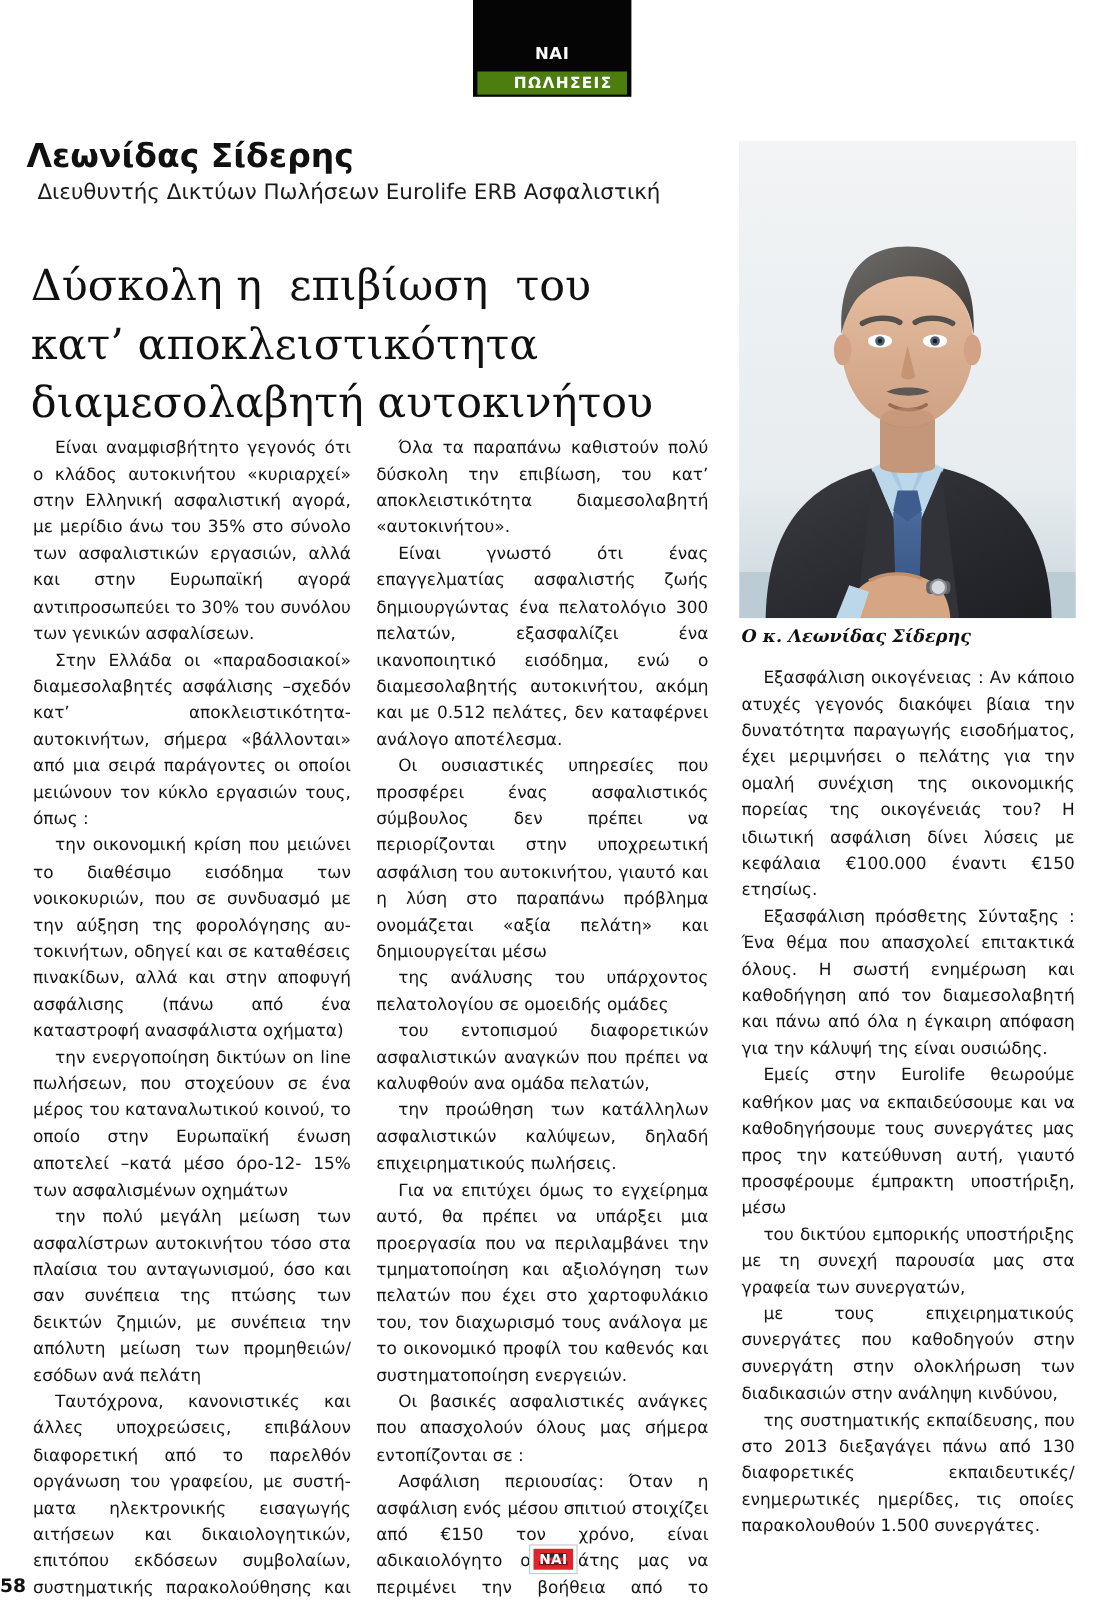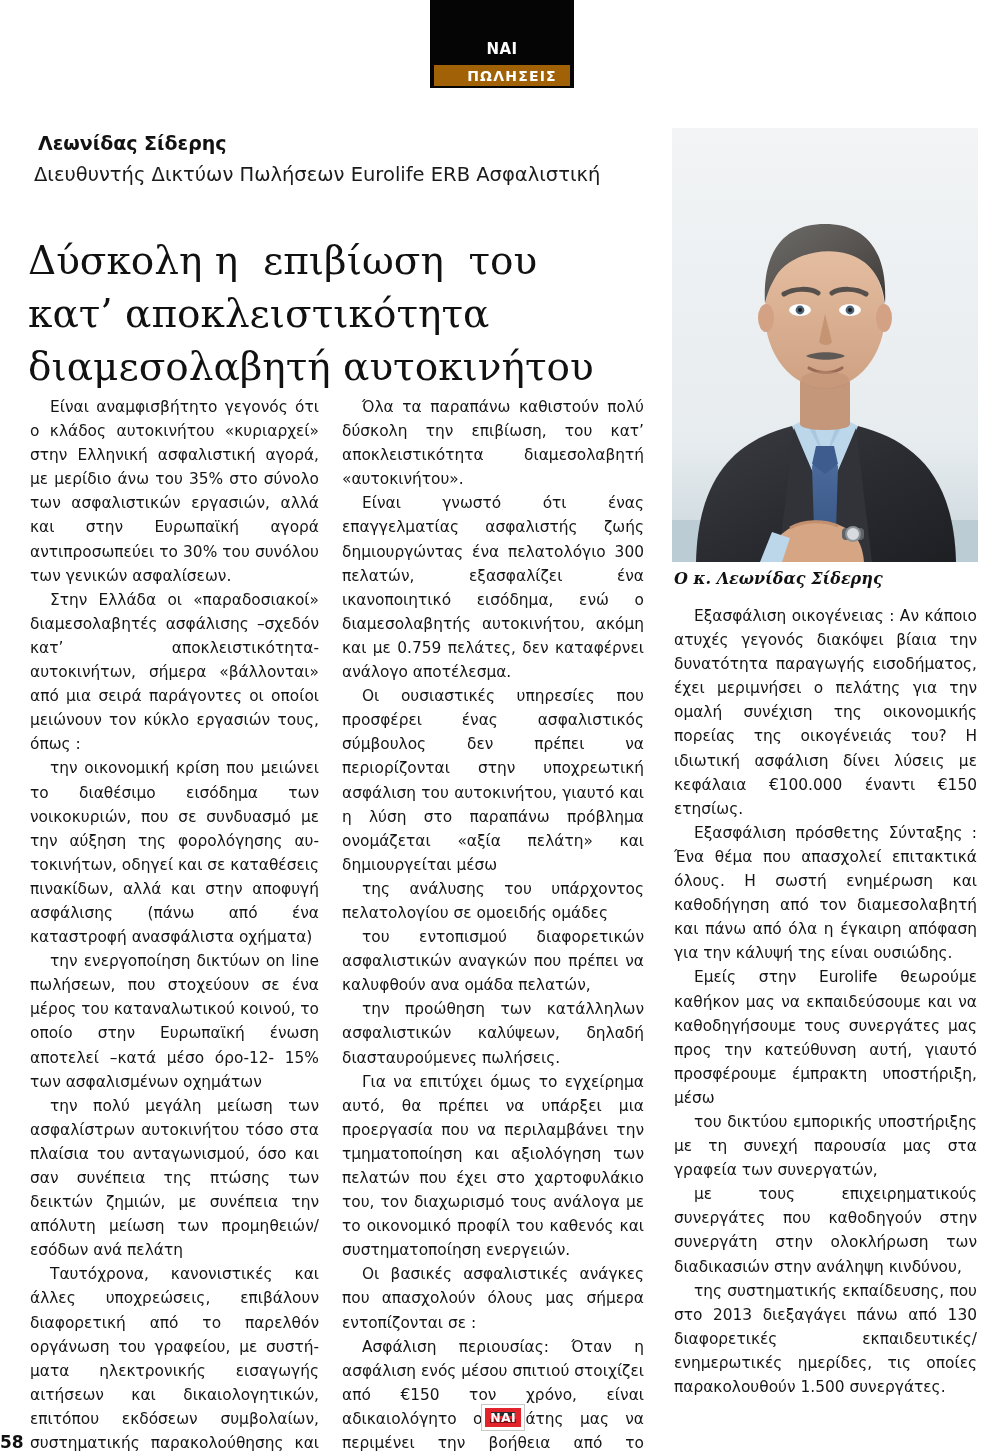--- a/index.html
+++ b/index.html
@@ -38,41 +38,41 @@
     font-size: 15px;
     letter-spacing: 0.5px;
     line-height: 16px;
   }
   .masthead-band {
     position: absolute;
     left: 4px;
     right: 4px;
     bottom: 2px;
     height: 21px;
-    background: #a16207;
+    background: #4d7c0f;
     display: flex;
     align-items: center;
     justify-content: center;
     padding-left: 20px;
   }
   .masthead-band span {
     color: #ffffff;
     font-weight: 700;
     font-size: 14px;
     letter-spacing: 1.2px;
     line-height: 14px;
   }
 
   
   .byline-name {
     position: absolute;
-    left: 38px;
+    left: 24px;
     top: 130px;
     font-weight: 700;
-    font-size: 19px;
+    font-size: 30px;
     line-height: 26px;
     letter-spacing: 0px;
     color: #111111;
   }
   .byline-role {
     position: absolute;
     left: 34px;
     top: 163px;
     font-size: 19.5px;
     line-height: 24px;
@@ -291,25 +291,25 @@
   <p>Στην Ελλάδα οι «παραδοσιακοί» διαμεσο­λαβητές ασφάλισης –σχεδόν κατ’ αποκλειστι­κότητα- αυτοκινήτων, σήμερα «βάλλονται» από μια σειρά παράγοντες οι οποίοι μειώνουν τον κύκλο εργασιών τους, όπως :</p>
   <p>την οικονομική κρίση που μειώνει το διαθέ­σιμο εισόδημα των νοικοκυριών, που σε συν­δυασμό με την αύξηση της φορολόγησης αυ­τοκινήτων, οδηγεί και σε καταθέσεις πινακίδων, αλλά και στην αποφυγή ασφάλισης (πάνω α­πό ένα καταστροφή ανασφάλιστα οχήματα)</p>
   <p>την ενεργοποίηση δικτύων  on line πωλή­σεων, που στοχεύουν σε ένα μέρος του κατα­ναλωτικού κοινού, το οποίο στην Ευρωπαϊκή ένωση αποτελεί –κατά μέσο όρο-12- 15% των ασφαλισμένων οχημάτων</p>
   <p>την πολύ μεγάλη μείωση των ασφαλίστρων αυτοκινήτου τόσο στα πλαίσια του ανταγωνι­σμού, όσο και σαν συνέπεια της πτώσης των δεικτών ζημιών, με  συνέπεια την απόλυτη μεί­ωση των προμηθειών/εσόδων ανά πελάτη</p>
   <p>Ταυτόχρονα, κανονιστικές και άλλες υπο­χρεώσεις, επιβάλουν διαφορετική από το πα­ρελθόν οργάνωση του γραφείου, με συστή­ματα ηλεκτρονικής εισαγωγής αιτήσεων και δι­καιολογητικών, επιτόπου εκδόσεων συμβο­λαίων, συστηματικής παρακολούθησης και α­πόδοσης των εισπράξεων κλπ.</p>
 
 </div>
 
 <div class="col" id="col2">
   <p>Όλα τα παραπάνω καθιστούν πολύ δύσκο­λη την επιβίωση, του κατ’ αποκλειστικότητα διαμεσολαβητή «αυτοκινήτου».</p>
-  <p>Είναι γνωστό ότι ένας επαγγελματίας ασφα­λιστής ζωής δημιουργώντας ένα πελατολόγιο 300 πελατών, εξασφαλίζει ένα ικανοποιητικό εισόδημα, ενώ ο διαμεσολαβητής αυτοκινή­του, ακόμη και με 0.759 πελάτες, δεν κατα­φέρνει ανάλογο αποτέλεσμα.</p>
+  <p>Είναι γνωστό ότι ένας επαγγελματίας ασφα­λιστής ζωής δημιουργώντας ένα πελατολόγιο 300 πελατών, εξασφαλίζει ένα ικανοποιητικό εισόδημα, ενώ ο διαμεσολαβητής αυτοκινή­του, ακόμη και με 0.512 πελάτες, δεν κατα­φέρνει ανάλογο αποτέλεσμα.</p>
   <p>Οι ουσιαστικές υπηρεσίες που προσφέρει έ­νας ασφαλιστικός σύμβουλος δεν πρέπει να περιορίζονται στην υποχρεωτική ασφάλιση του αυτοκινήτου, γιαυτό και η λύση στο παραπά­νω πρόβλημα ονομάζεται «αξία πελάτη» και δημιουργείται μέσω</p>
   <p>της ανάλυσης του υπάρχοντος πελατολογί­ου σε ομοειδής ομάδες</p>
   <p>του εντοπισμού διαφορετικών ασφαλιστι­κών αναγκών που πρέπει να καλυφθούν ανα ομάδα πελατών,</p>
-  <p>την προώθηση των κατάλληλων ασφαλι­στικών καλύψεων, δηλαδή διασταυρούμενες πωλήσεις.</p>
+  <p>την προώθηση των κατάλληλων ασφαλι­στικών καλύψεων, δηλαδή επιχειρηματικούς πωλήσεις.</p>
   <p>Για να επιτύχει όμως το εγχείρημα αυτό, θα πρέπει να υπάρξει μια προεργασία που να πε­ριλαμβάνει  την τμηματοποίηση και αξιολόγη­ση των πελατών που έχει στο χαρτοφυλάκιο του, τον διαχωρισμό τους ανάλογα με το οικο­νομικό προφίλ του καθενός και συστηματο­ποίηση ενεργειών.</p>
   <p>Οι βασικές ασφαλιστικές ανάγκες που απα­σχολούν όλους μας σήμερα εντοπίζονται σε :</p>
   <p>Ασφάλιση  περιουσίας: Όταν η ασφάλιση ενός μέσου σπιτιού στοιχίζει από €150  τον χρόνο, είναι αδικαιολόγητο ο πελάτης μας να περιμένει την βοήθεια από το «κράτος», μετά από μια καταστροφή.</p>
 
 </div>
 
 <div class="col" id="col3">
   <p>Εξασφάλιση οικογένειας : Αν κάποιο ατυχές γεγονός διακόψει βίαια την δυνατότητα παρα­γωγής εισοδήματος, έχει μεριμνήσει ο πελά­της για την ομαλή συνέχιση της οικονομικής πορείας της οικογένειάς του? Η ιδιωτική ασφά­λιση  δίνει λύσεις με κεφάλαια  €100.000 έ­ναντι €150  ετησίως.</p>
   <p>Εξασφάλιση  πρόσθετης Σύνταξης : Ένα θέ­μα που απασχολεί επιτακτικά όλους. Η σωστή ενημέρωση και καθοδήγηση από τον διαμε­σολαβητή και πάνω από όλα η έγκαιρη από­φαση για την κάλυψή της είναι ουσιώδης.</p>
   <p>Εμείς στην Eurolife θεωρούμε καθήκον μας να εκπαιδεύσουμε και να καθοδηγήσουμε τους συνεργάτες μας προς την κατεύθυνση αυτή, γιαυτό προσφέρουμε έμπρακτη υποστήριξη, μέσω</p>

